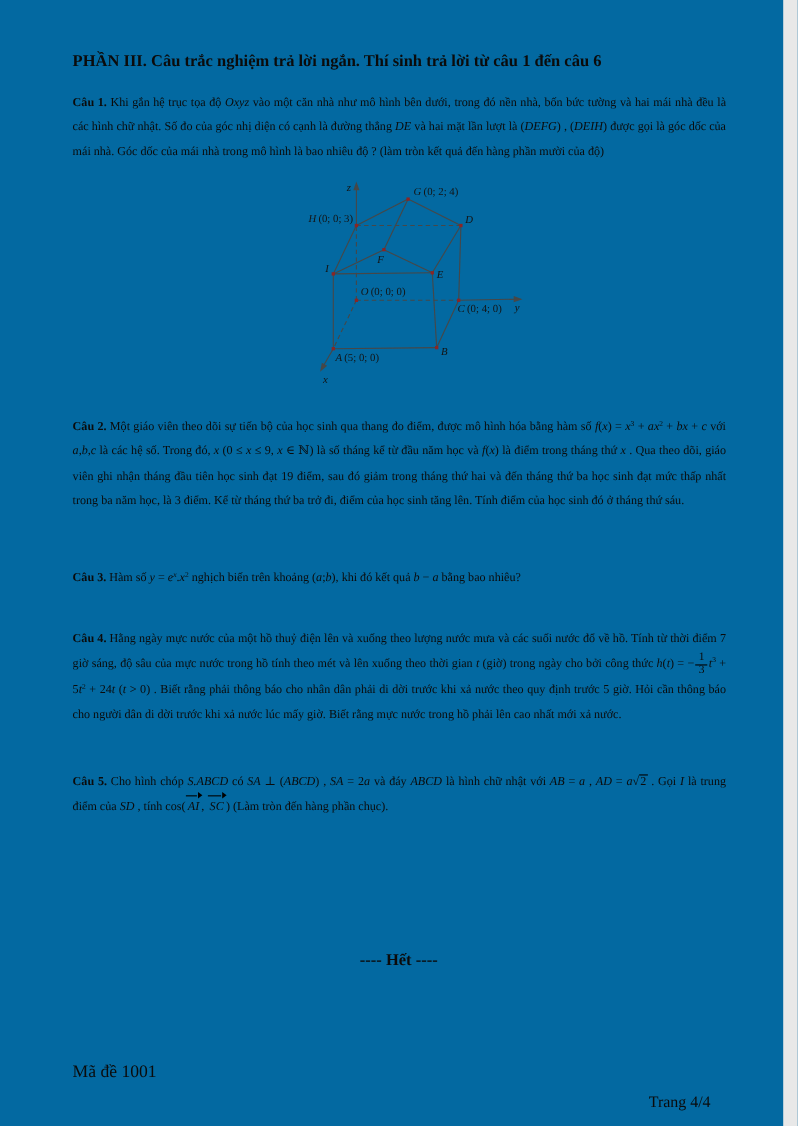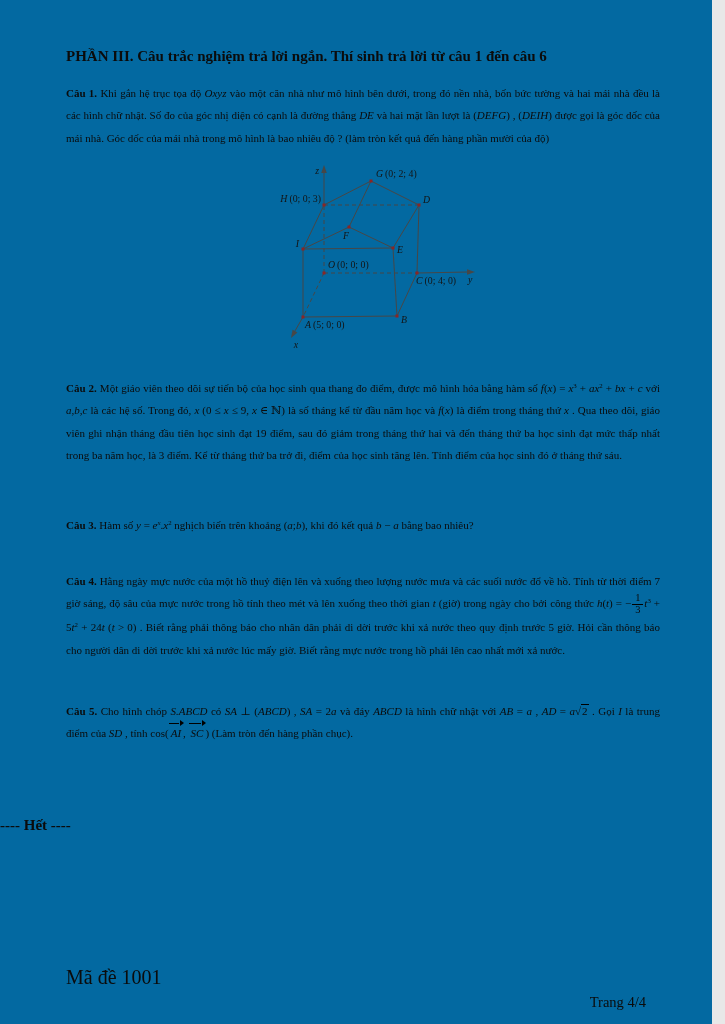--- a/index.html
+++ b/index.html
@@ -32,24 +32,24 @@
   .fr-den{display:block;padding:0 3px;}
   .sqrt{white-space:nowrap;display:inline-block;}
   .sqrt-body{border-top:1.1px solid #000;padding:0 1px;}
   .fig{position:absolute;left:256px;top:158px;}
   .fig line{stroke:#474747;stroke-width:1;}
   .fig .dash{stroke-dasharray:4,3;}
   .fig polygon{fill:#474747;}
   .fig text{font-family:"Liberation Serif","DejaVu Serif",serif;font-size:9.8px;fill:#141414;}
   .fig .it{font-style:italic;}
   .end-mark{
-    position:absolute;left:0;width:725px;text-align:left;
-    font-size:15px;font-weight:bold;
+    position:absolute;left:0;width:725px;text-align:center;
+    font-size:15px;font-weight:bold;margin-top:48px;
   }
-  .footer-left{position:absolute;left:66px;font-size:20px;}
+  .footer-left{position:absolute;left:66px;font-size:16px;}
   .footer-right{position:absolute;right:66px;font-size:14.5px;text-align:right;}
 </style>
 </head>
 <body>
 
 <div class="page">
 
   <div class="header-line" style="top:45px;">PHẦN III. Câu trắc nghiệm trả lời ngắn. Thí sinh trả lời từ câu 1 đến câu 6</div>
 
   <div class="para" style="top:82px;"><span class="seg-b">Câu 1.</span><span> Khi gắn hệ trục tọa độ </span><span class="seg-i">Oxyz</span><span> vào một căn nhà như mô hình bên dưới, trong đó nền nhà, bốn bức tường và hai mái nhà đều là các hình chữ nhật. Số đo của góc nhị diện có cạnh là đường thẳng </span><span class="seg-i">DE</span><span> và hai mặt lần lượt là (</span><span class="seg-i">DEFG</span><span>) , (</span><span class="seg-i">DEIH</span><span>) được gọi là góc dốc của mái nhà. Góc dốc của mái nhà trong mô hình là bao nhiêu độ ? (làm tròn kết quả đến hàng phần mười của độ)</span></div>

